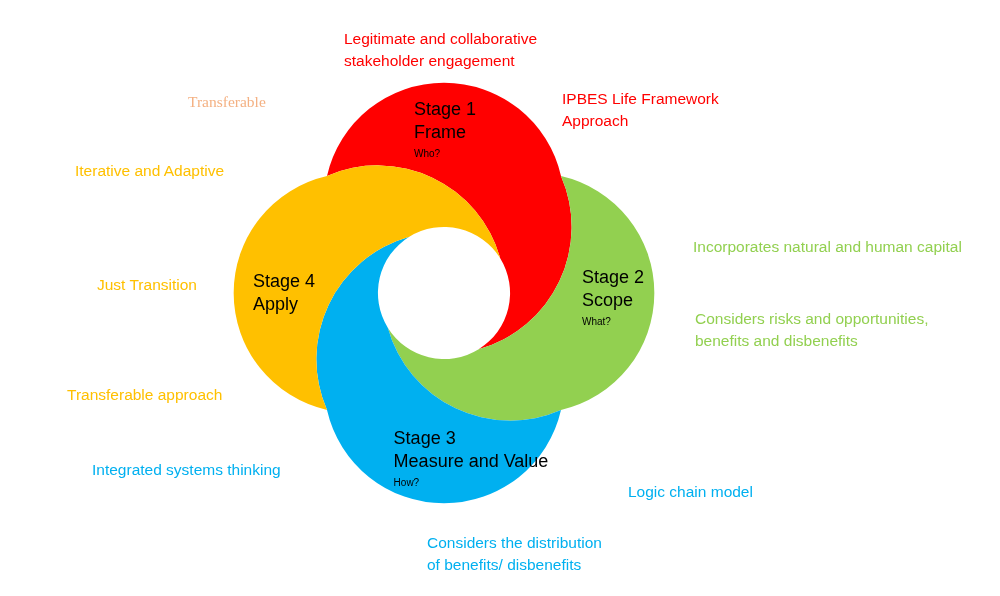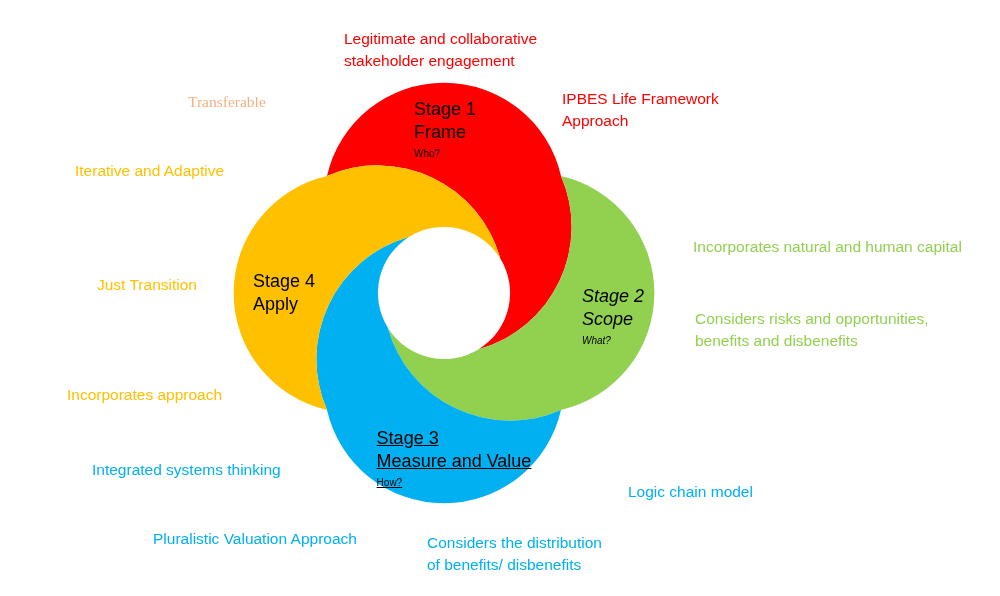--- a/index.html
+++ b/index.html
@@ -8,22 +8,22 @@
     font-family:"Liberation Sans","DejaVu Sans",sans-serif;
   }
   .pinwheel{position:absolute;left:0;top:0;}
   .stage{
     position:absolute;text-align:left;transform:translateX(-50%);
     color:#000;
   }
   .s-line{font-size:18px;line-height:23px;}
   .s-q{font-size:10px;line-height:19px;}
   .stage1{left:445px;top:98px;}
-  .stage2{left:613px;top:285px;font-style:italic;}
-  .stage3{left:454px;top:427px;text-decoration:underline;}
+  .stage2{left:613px;top:266px;}
+  .stage3{left:471px;top:427px;}
   .stage4{left:284px;top:270px;}
   .note{
     position:absolute;font-size:15.5px;line-height:21.5px;white-space:pre-line;
   }
   .c-red{color:#FF0000;}
   .c-green{color:#92D050;}
   .c-blue{color:#00B0F0;}
   .c-yellow{color:#FFC000;}
   .c-peach{color:#F4B183;}
   .n1{left:344px;top:28px;}
@@ -80,20 +80,19 @@
   <div class="note c-red n1">Legitimate and collaborative
 stakeholder engagement</div>
   <div class="note c-red n2">IPBES Life Framework
 Approach</div>
   <div class="note c-green n5">Considers risks and opportunities,
 benefits and disbenefits</div>
   <div class="note c-green n4">Incorporates natural and human capital</div>
   <div class="note c-blue n7">Logic chain model</div>
   <div class="note c-blue n8">Considers the distribution
 of benefits/ disbenefits</div>
-  <div class="note c-blue n9">Pluralistic Valuation Approach</div>
   <div class="note c-blue n10">Integrated systems thinking</div>
-  <div class="note c-yellow n11">Incorporates approach</div>
+  <div class="note c-yellow n11">Transferable approach</div>
   <div class="note c-yellow n13">Just Transition</div>
   <div class="note c-yellow n14">Iterative and Adaptive</div>
   <div class="note c-peach n15">Transferable</div>
 
 </div>
 
 </body></html>

